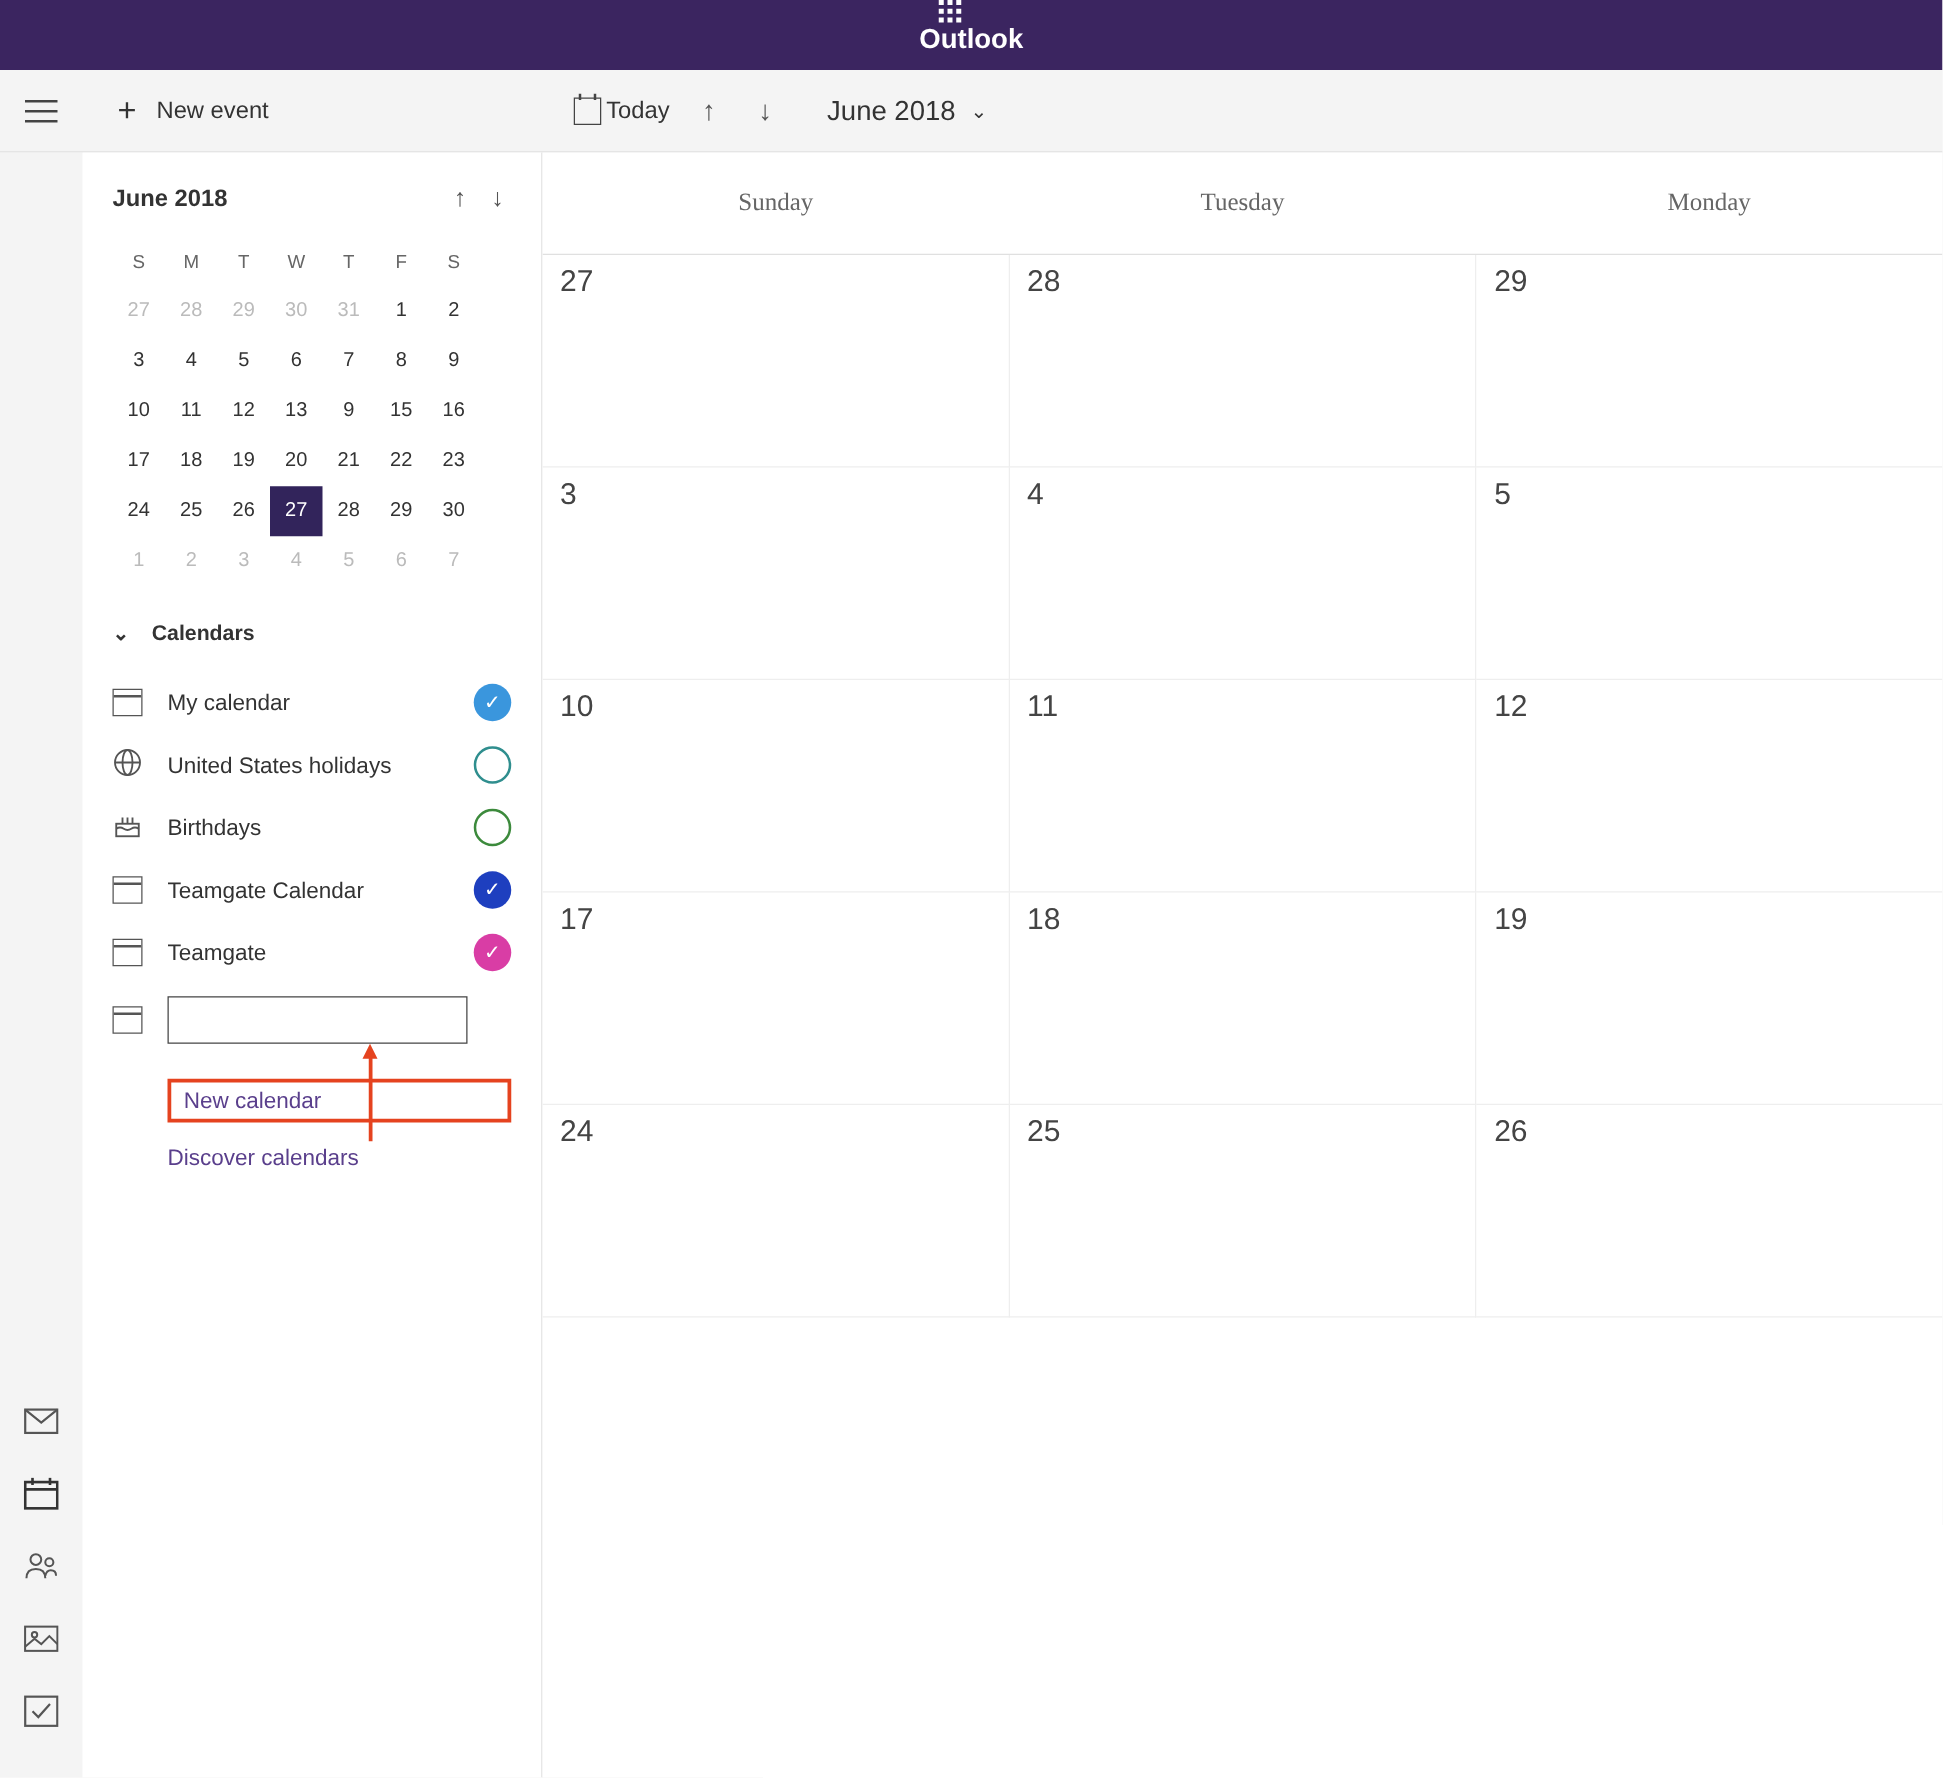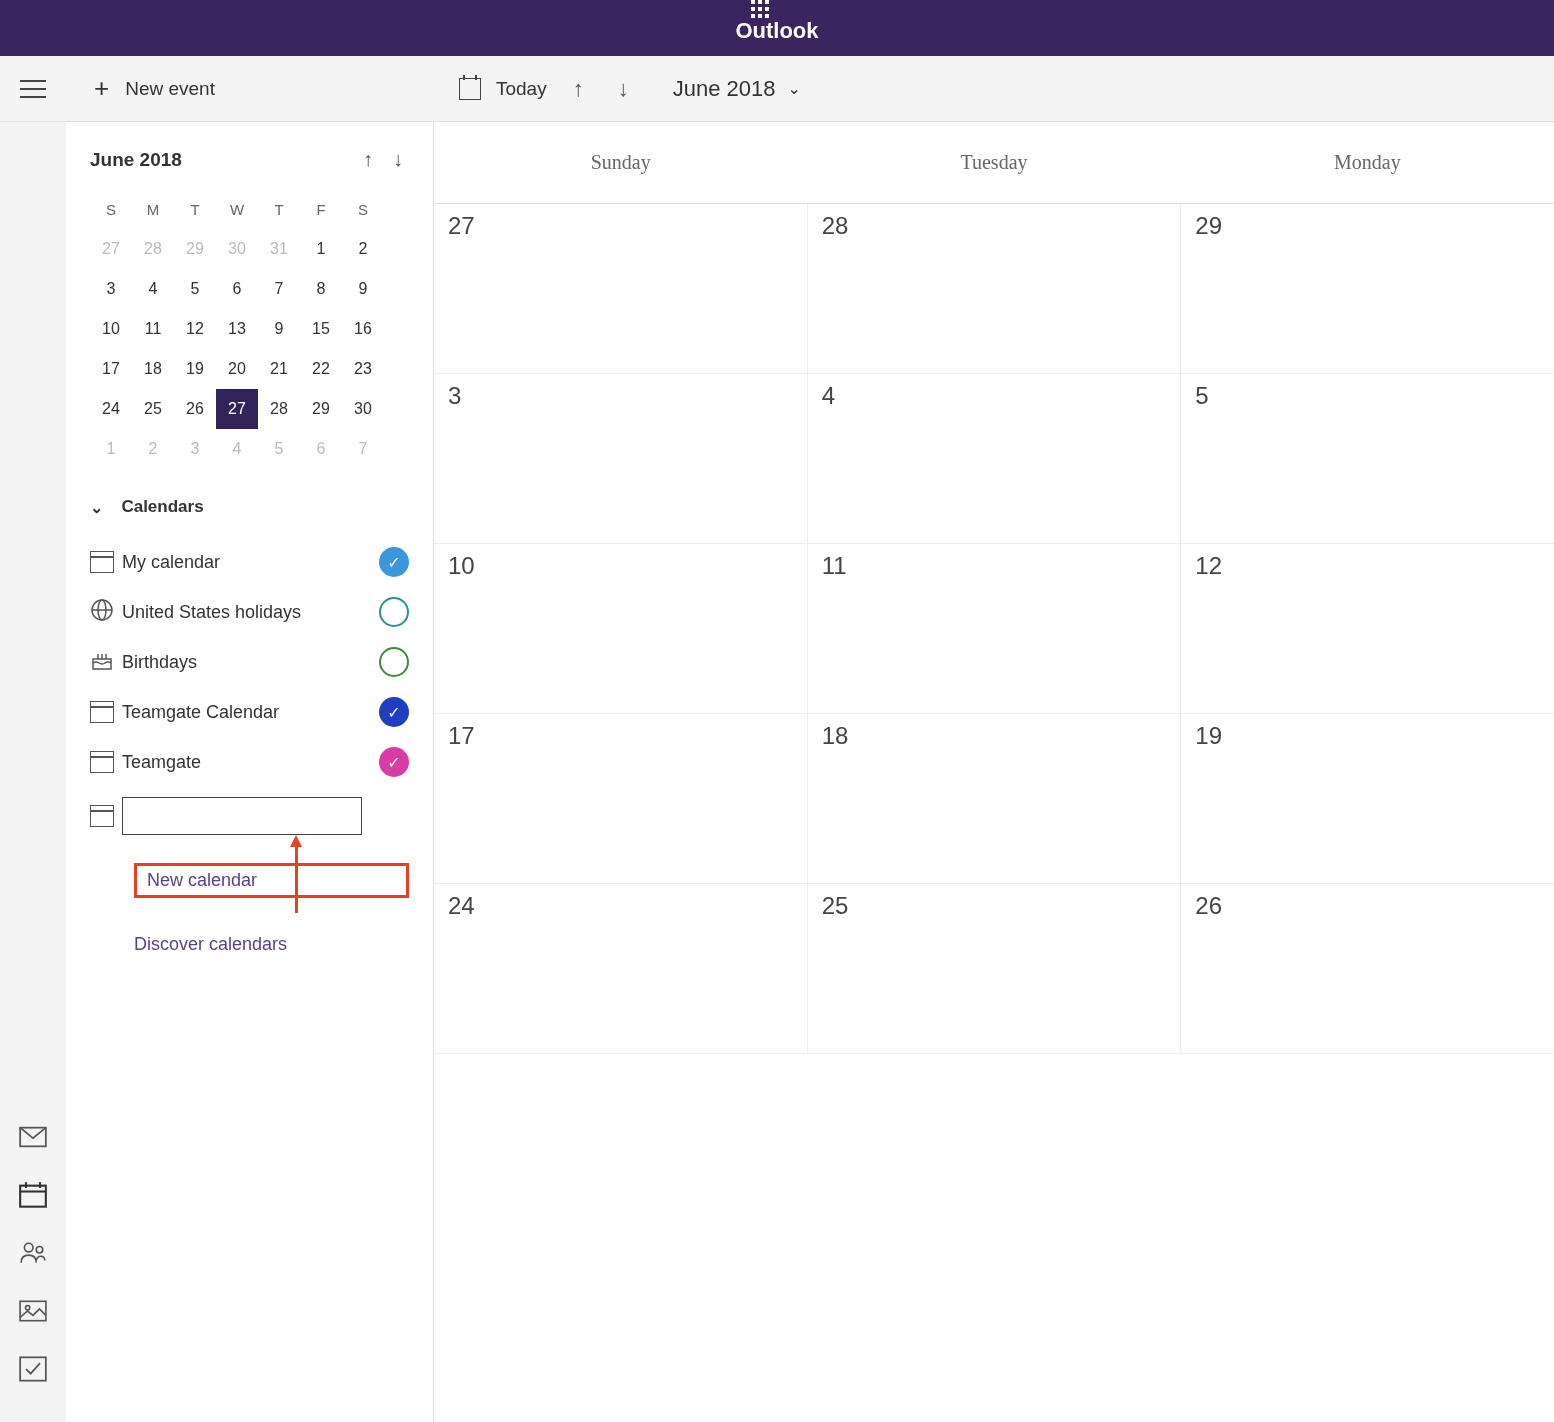--- a/index.html
+++ b/index.html
@@ -8,21 +8,21 @@
 .waffle { display: grid; grid-template-columns: repeat(3, 4px); grid-template-rows: repeat(3, 4px); gap: 3px; margin-right: 34px; cursor: pointer; }
 .waffle div { background: white; width: 4px; height: 4px; }
 .app-title { font-size: 22px; font-weight: 600; color: white; }
 .toolbar { background: #f4f4f4; border-bottom: 1px solid #e0e0e0; height: 66px; display: flex; align-items: center; padding: 0 20px; }
 .toolbar-left { display: flex; align-items: center; }
 .hamburger-icon { width: 26px; height: 18px; display: flex; flex-direction: column; justify-content: space-between; margin-right: 48px; cursor: pointer; }
 .hamburger-icon span { height: 2px; background: #444; width: 100%; }
 .new-event-btn { display: flex; align-items: center; gap: 16px; font-size: 19px; color: #333; cursor: pointer; }
 .plus-icon { font-size: 26px; font-weight: 300; color: #333; }
 .toolbar-center { display: flex; align-items: center; margin-left: 244px; gap: 18px; }
-.today-btn { display: flex; align-items: center; gap: 15px; font-size: 19px; color: #333; cursor: pointer; }
+.today-btn { display: flex; align-items: center; gap: 4px; font-size: 19px; color: #333; cursor: pointer; }
 .cal-today-icon { width: 22px; height: 22px; border: 1.5px solid #444; position: relative; }
 .cal-today-icon::before { content: ''; position: absolute; top: -4px; left: 3px; width: 2px; height: 5px; background: #444; }
 .cal-today-icon::after { content: ''; position: absolute; top: -4px; right: 3px; width: 2px; height: 5px; background: #444; }
 .arrow-btn { font-size: 22px; color: #555; cursor: pointer; padding: 4px 8px; user-select: none; }
 .month-selector { display: flex; align-items: center; gap: 12px; font-size: 22px; color: #333; margin-left: 18px; cursor: pointer; }
 .chevron-down { font-size: 16px; }
 .content-area { display: flex; height: calc(100vh - 122px); }
 .left-rail { width: 66px; background: #f4f4f4; display: flex; flex-direction: column; justify-content: flex-end; padding-bottom: 40px; gap: 32px; align-items: center; }
 .rail-icon { width: 30px; height: 26px; cursor: pointer; color: #555; display: flex; align-items: center; justify-content: center; }
 .rail-icon svg { width: 28px; height: 26px; }
@@ -33,35 +33,35 @@
 .mini-nav span { font-size: 20px; color: #555; cursor: pointer; padding: 2px 6px; user-select: none; }
 .mini-cal { width: 100%; }
 .mini-row { display: flex; }
 .mini-cell { width: 42px; height: 40px; display: flex; align-items: center; justify-content: center; font-size: 16px; color: #333; cursor: pointer; }
 .mini-head .mini-cell { font-size: 15px; color: #666; cursor: default; }
 .mini-cell.dim { color: #bbb; }
 .mini-cell.today { background: #32245b; color: white; }
 .calendars-section { margin-top: 28px; }
 .section-header { display: flex; align-items: center; gap: 18px; font-size: 17px; font-weight: 600; color: #333; cursor: pointer; margin-bottom: 20px; }
 .chev-icon { font-size: 16px; }
-.cal-item { display: flex; align-items: center; gap: 8px; padding: 10px 0; font-size: 18px; color: #333; }
+.cal-item { display: flex; align-items: center; gap: 20px; padding: 10px 0; font-size: 18px; color: #333; }
 .cal-icon { width: 24px; height: 22px; border: 1.5px solid #555; position: relative; flex-shrink: 0; }
 .cal-icon::before { content: ''; position: absolute; top: 4px; left: 0; right: 0; height: 1.5px; background: #555; }
 .globe-icon { width:24px; height:24px; flex-shrink:0; }
 .cake-icon { width:24px; height:22px; flex-shrink:0; }
 .cal-label { flex: 1; }
 .cal-toggle { width: 30px; height: 30px; border-radius: 50%; display: flex; align-items: center; justify-content: center; color: white; flex-shrink: 0; }
 .cal-toggle.blue-check { background: #3a96dd; }
 .cal-toggle.darkblue-check { background: #1e3fbf; }
 .cal-toggle.pink-check { background: #d93da5; }
 .cal-toggle.teal-ring { border: 2px solid #2f8e8e; background: white; }
 .cal-toggle.green-ring { border: 2px solid #3c8a3c; background: white; }
 .check-mark { font-size: 16px; }
 .new-cal-input { width: 240px; height: 38px; border: 1px solid #444; outline: none; padding: 0 8px; font-size: 16px; background: white; }
-.cal-actions { margin-top: 18px; margin-left: 44px; display: flex; flex-direction: column; gap: 36px; }
+.cal-actions { margin-top: 18px; margin-left: 44px; display: flex; flex-direction: column; gap: 18px; }
 .cal-action-link { font-size: 18px; color: #5a3f8c; cursor: pointer; }
 .red-box { border: 3px solid #e5431f; padding: 4px 10px; display: inline-block; }
 .red-arrow { position: absolute; width: 3px; height: 70px; background: #e5431f; left: 295px; top: 843px; }
 .red-arrow::before { content: ''; position: absolute; top: -8px; left: -5px; width: 0; height: 0; border-left: 6px solid transparent; border-right: 6px solid transparent; border-bottom: 12px solid #e5431f; }
 .main-cal { flex: 1; background: white; overflow: auto; }
 .day-headers { display: flex; height: 82px; border-bottom: 1px solid #e0e0e0; }
 .day-head-cell { flex: 1; display: flex; align-items: center; justify-content: center; font-size: 20px; color: #666; font-family: Liberation Serif, serif; }
 .month-grid { display: flex; flex-direction: column; }
 .week-row { display: flex; height: 170px; }
 .day-cell { flex: 1; border-right: 1px solid #eee; border-bottom: 1px solid #eee; padding: 8px 14px; cursor: pointer; }

